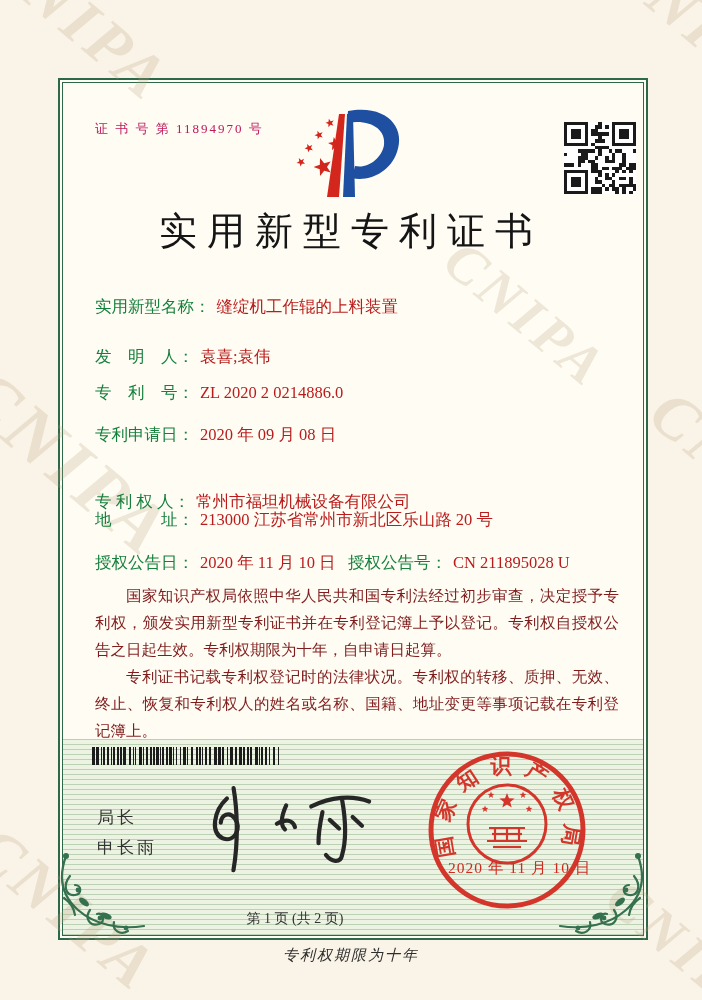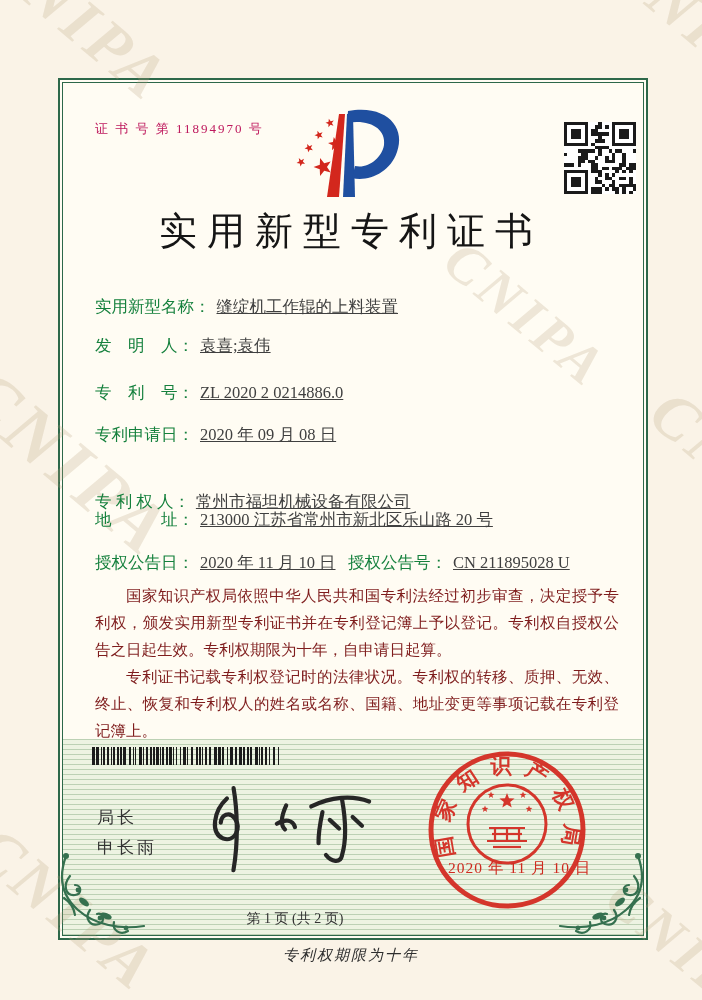--- a/index.html
+++ b/index.html
@@ -20,21 +20,21 @@
   
   .cert-no{position:absolute;left:95px;top:120px;font-size:13px;letter-spacing:2px;color:#be185d;}
   .logo{position:absolute;left:292px;top:98px;width:120px;height:108px;}
   .qr{position:absolute;left:564px;top:122px;width:72px;height:72px;}
   .title{position:absolute;left:0;top:206px;width:702px;text-align:center;
          font-size:38px;font-weight:normal;letter-spacing:10px;color:#151515;}
   
   .fields{position:absolute;left:95px;top:296px;width:530px;font-size:16.5px;}
   .frow{position:absolute;left:0;white-space:nowrap;}
   .flabel{color:#15803d;}
-  .fvalue{color:#404040;margin-left:6px;text-decoration:underline;}
+  .fvalue{color:#b91c1c;margin-left:6px;}
   .frow2{position:absolute;left:253px;top:0;white-space:nowrap;}
   
   .body-text{position:absolute;left:95px;top:582px;width:524px;font-size:15.5px;line-height:27px;
              color:#7f1d1d;text-align:justify;}
   .body-text p{margin:0;text-indent:2em;}
   
   .barcode{position:absolute;left:92px;top:747px;width:192px;height:18px;}
   .signer-title{position:absolute;left:97px;top:806px;font-family:"Liberation Sans","DejaVu Sans",sans-serif;
                 font-size:17px;color:#333;letter-spacing:3px;}
   .signer-name{position:absolute;left:97px;top:836px;font-family:"Liberation Sans","DejaVu Sans",sans-serif;
@@ -218,21 +218,21 @@
           <rect x="19" y="20" width="1" height="1"></rect>
         </g>
     </svg>
 
     <div class="title">实用新型专利证书</div>
 
     <div class="fields">
       <div class="frow" style="top:0px;">
         <span class="flabel">实用新型名称：</span><span class="fvalue">缝绽机工作辊的上料装置</span>
       </div>
-      <div class="frow" style="top:39px;">
+      <div class="frow" style="top:50px;">
         <span class="flabel">发　明　人：</span><span class="fvalue">袁喜;袁伟</span>
       </div>
       <div class="frow" style="top:86px;">
         <span class="flabel">专　利　号：</span><span class="fvalue">ZL 2020 2 0214886.0</span>
       </div>
       <div class="frow" style="top:128px;">
         <span class="flabel">专利申请日：</span><span class="fvalue">2020 年 09 月 08 日</span>
       </div>
       <div class="frow" style="top:171px;margin-top:24px;">
         <span class="flabel">专 利 权 人：</span><span class="fvalue">常州市福坦机械设备有限公司</span>

